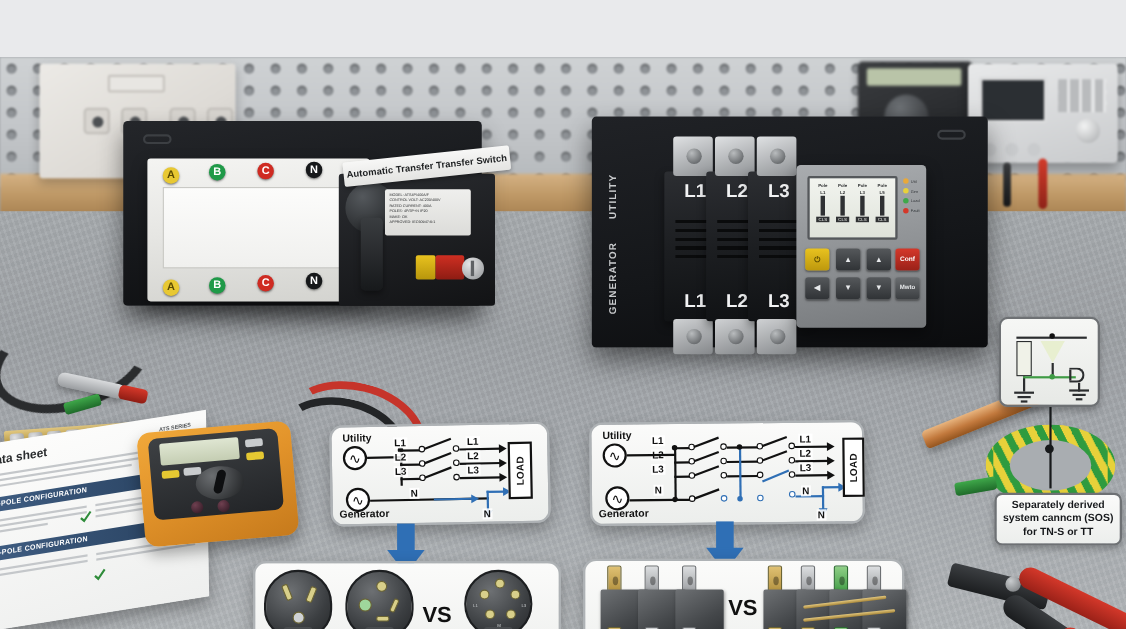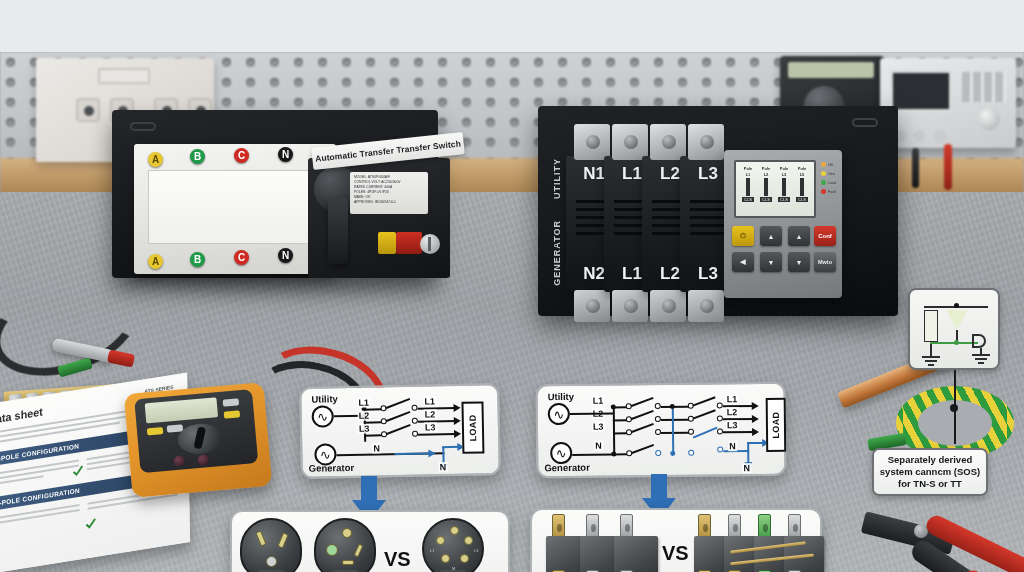--- a/index.html
+++ b/index.html
@@ -252,21 +252,21 @@
         border-radius:8px; box-shadow:0 3px 7px rgba(0,0,0,.25); }
   .gs-line{ position:absolute; background:#2b2d2f; }
   .gs-res{ position:absolute; width:14px; height:32px; background:#f0f2e8; border:1.6px solid #2b2d2f; }
   .gs-tri{ position:absolute; width:0;height:0;
         border-left:11px solid transparent; border-right:11px solid transparent;
         border-top:20px solid #e8efd0; }
   .gs-earth{ position:absolute; }
   .gs-earth i{ position:absolute; background:#2b2d2f; height:1.6px; }
   .callout-line{ position:absolute; left:954px; top:318px; width:2px; height:74px; background:#17191b; }
   .callout-dot{ position:absolute; left:950px; top:352px; width:8px;height:8px;border-radius:50%;background:#17191b;}
-  .callout{ position:absolute; left:872px; top:396px; width:116px; height:48px;
+  .callout{ position:absolute; left:904px; top:396px; width:116px; height:48px;
         background:linear-gradient(180deg,#fbfbfa,#eceeec); border:2px solid #6e7174;
         border-radius:7px; box-shadow:0 3px 7px rgba(0,0,0,.25);
         display:flex; align-items:center; justify-content:center; text-align:center;
         font-size:9.5px; font-weight:700; color:#15171a; line-height:1.28; padding:2px 4px; }
 
   
   .earthbar{ position:absolute; left:4px; top:335px; width:140px; height:22px;
         background:linear-gradient(180deg,#e2c880,#b9993f 60%,#8d7028);
         border-radius:2px; transform:rotate(-4deg); box-shadow:0 4px 8px rgba(0,0,0,.3); }
   .ebscrew{ position:absolute; top:3px; width:13px;height:13px;border-radius:3px;
@@ -697,27 +697,20 @@
     </div>
 
     <div class="ats-right">
       <div class="ats-r-plate">
         <div class="slot"></div>
       </div>
 
       <div class="side-lbl" style="left:14px;top:58px;">UTILITY</div>
       <div class="side-lbl" style="left:14px;top:120px;">GENERATOR</div>
 
-      <div class="pole-col" style="left:28px;">
-        <div class="pole-top-term"></div>
-        <div class="top-lbl">N1</div>
-        <div class="vents"></div>
-        <div class="bot-lbl">N2</div>
-        <div class="pole-bot-term"></div>
-      </div>
       <div class="pole-col" style="left:66px;">
         <div class="pole-top-term"></div>
         <div class="top-lbl">L1</div>
         <div class="vents"></div>
         <div class="bot-lbl">L1</div>
         <div class="pole-bot-term"></div>
       </div>
       <div class="pole-col" style="left:104px;">
         <div class="pole-top-term"></div>
         <div class="top-lbl">L2</div>

